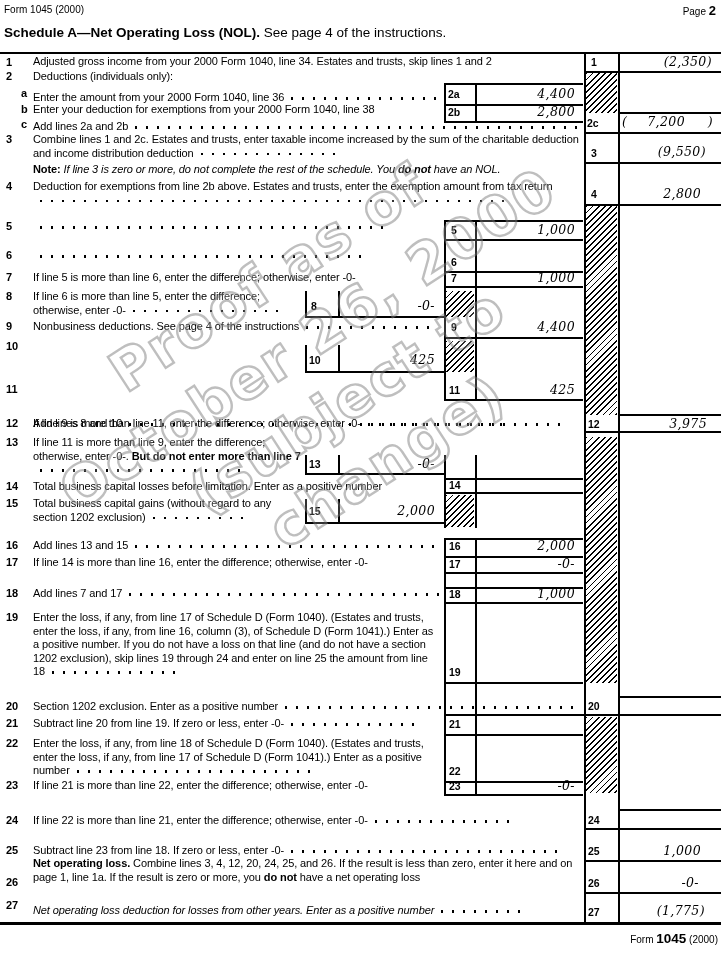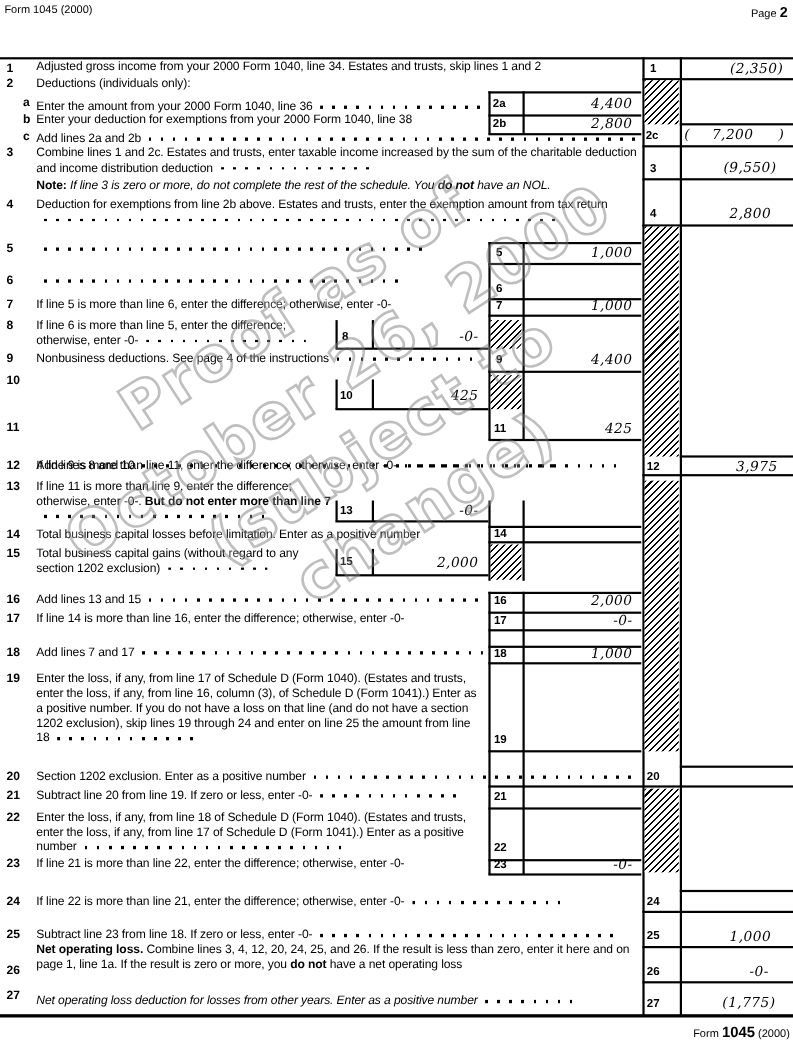--- a/index.html
+++ b/index.html
@@ -28,20 +28,21 @@
       font-size:56px;line-height:1.3;letter-spacing:2px;color:rgba(255,255,255,.35);
       -webkit-text-stroke:2.4px rgba(125,125,125,.9);opacity:.55;pointer-events:none;}
 </style>
 </head>
 <body>
 
 <div id="page">
 
   <div class="hdr" style="left:4px;top:4px;">Form 1045 (2000)</div>
   <div class="hdr" style="right:5px;top:3px;"><span>Page</span> <span class="pg">2</span></div>
+  <div class="title"><span class="b">Schedule A—Net Operating Loss (NOL).</span><span> See page 4 of the instructions.</span></div>
 
   <div class="hl thin" style="left:0;top:52px;width:721px;"></div>
   <div class="hl thick" style="left:0;top:922px;width:721px;"></div>
   <div class="vl" style="left:584px;top:52px;height:872px;"></div>
   <div class="vl" style="left:618px;top:52px;height:872px;"></div>
 
   <div class="hl" style="left:584px;top:71px;width:137px;"></div>
   <div class="hl thin" style="left:618px;top:112px;width:103px;"></div>
   <div class="hl" style="left:584px;top:132px;width:137px;"></div>
   <div class="hl" style="left:584px;top:162px;width:137px;"></div>

